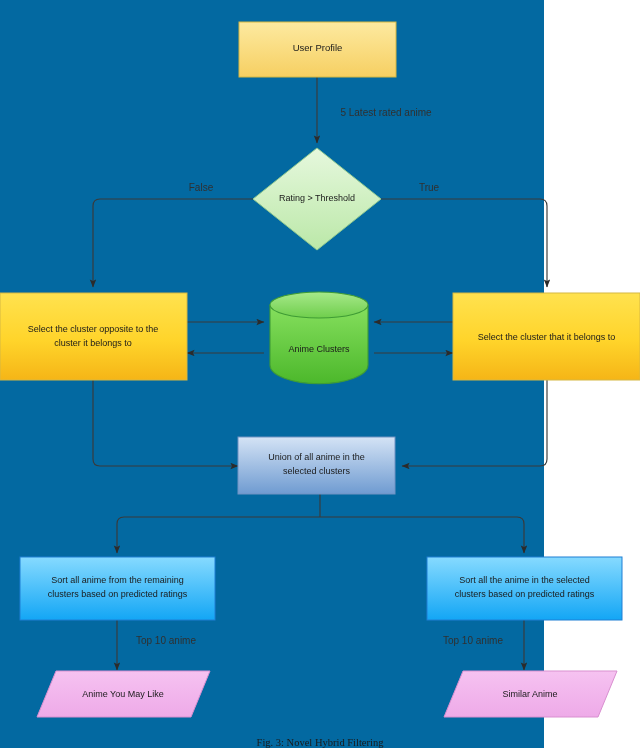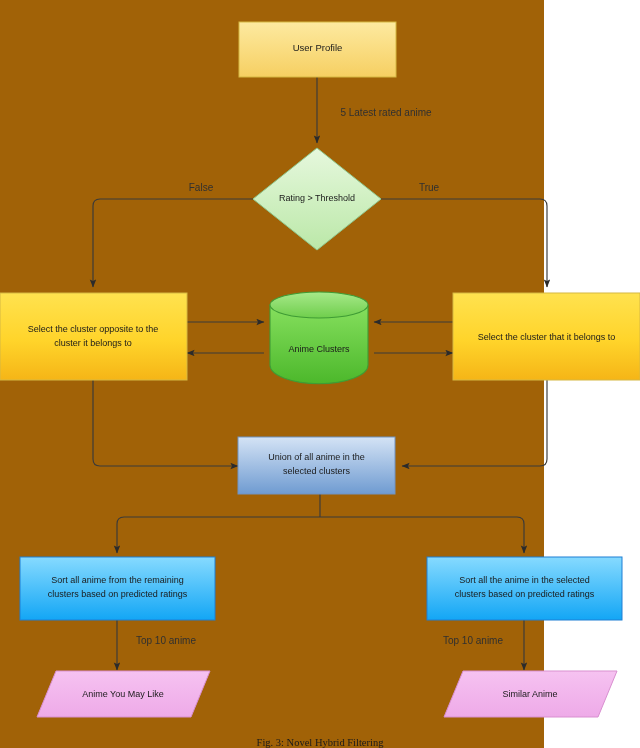--- a/index.html
+++ b/index.html
@@ -10,21 +10,21 @@
   body {
     width: 640px;
     height: 748px;
     font-family: "Liberation Sans", sans-serif;
     overflow: hidden;
   }
   #diagram-root {
     position: relative;
     width: 544px;
     height: 748px;
-    background: #a16207;
+    background: #0369a1;
     text-align: right;
   }
   svg#flowchart {
     display: block;
     width: 640px;
     height: 748px;
   }
   .node-label {
     font-family: "Liberation Sans", sans-serif;
     font-size: 9.5px;

